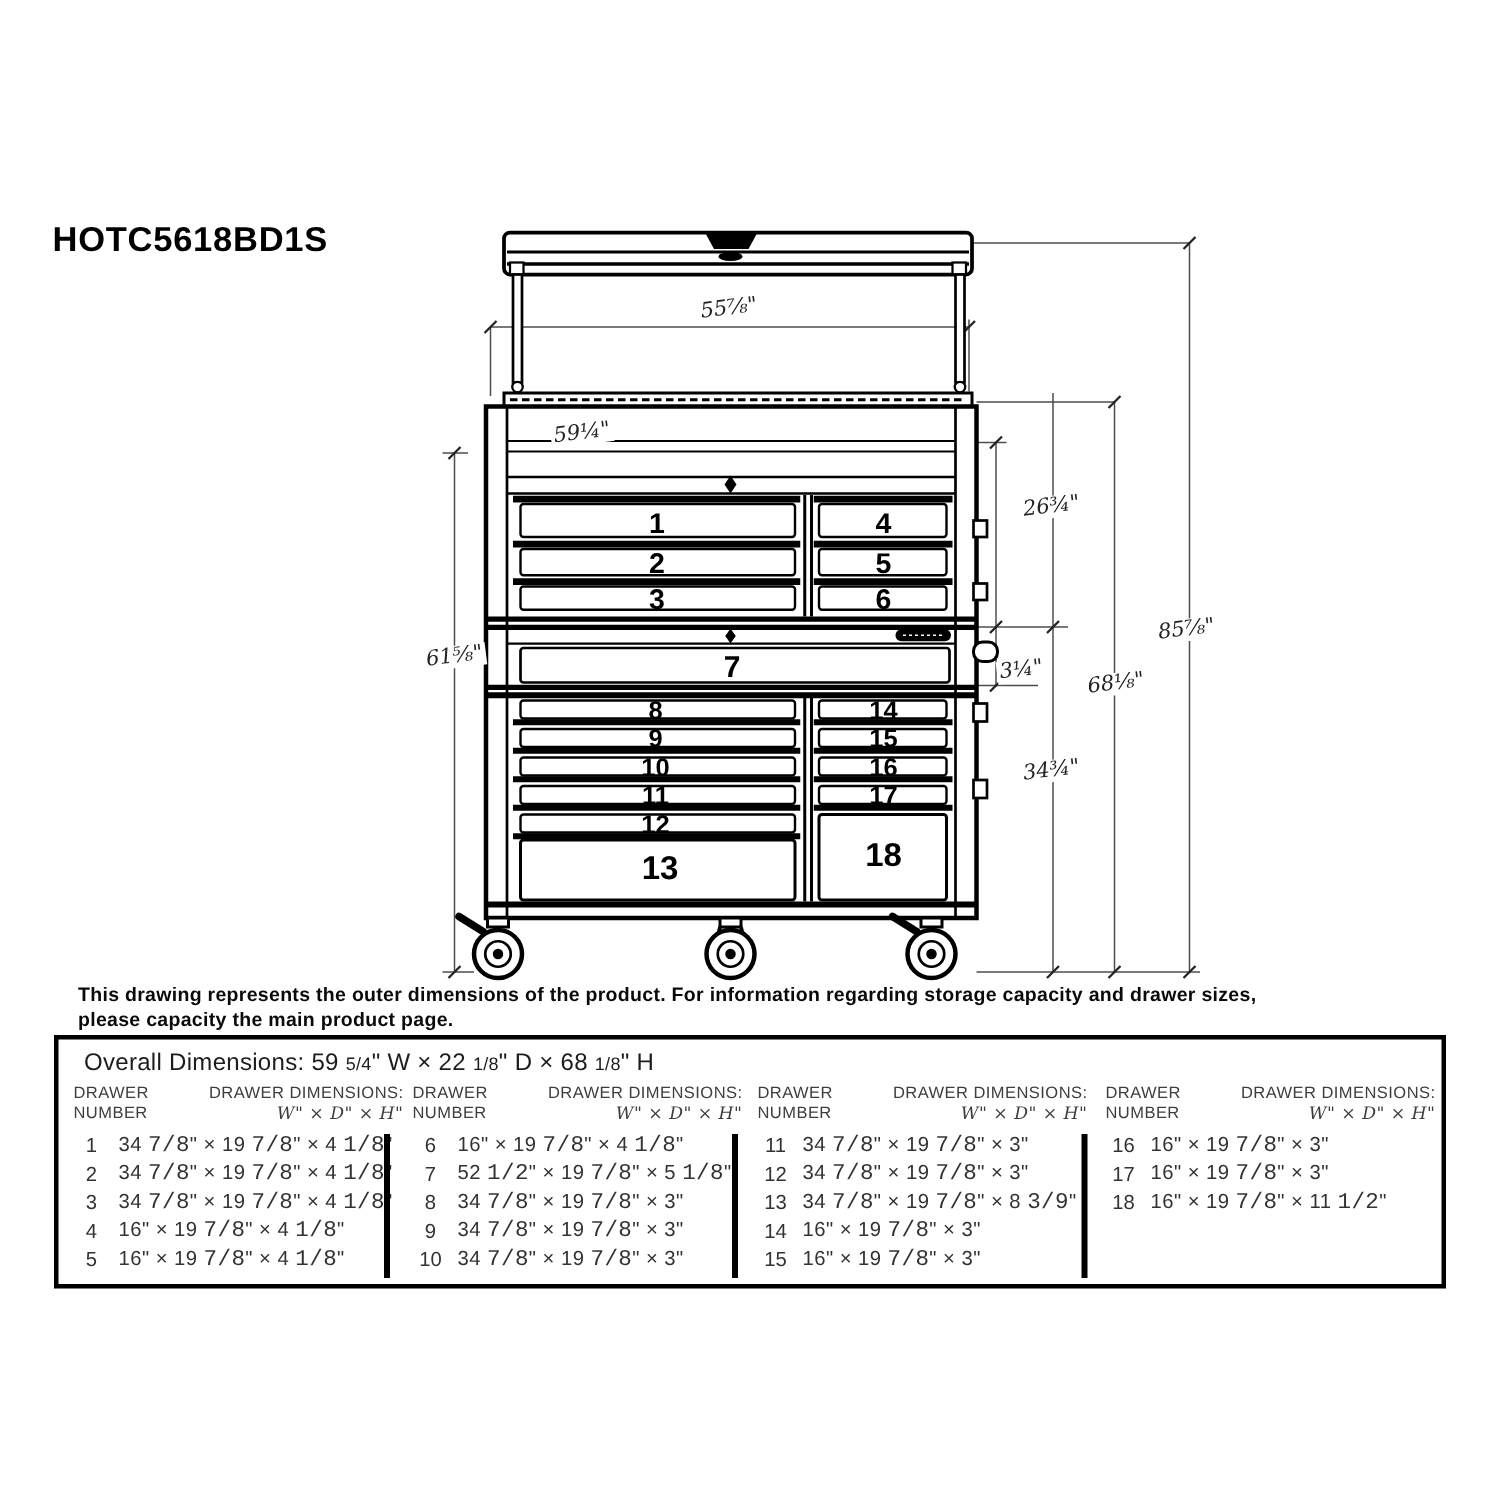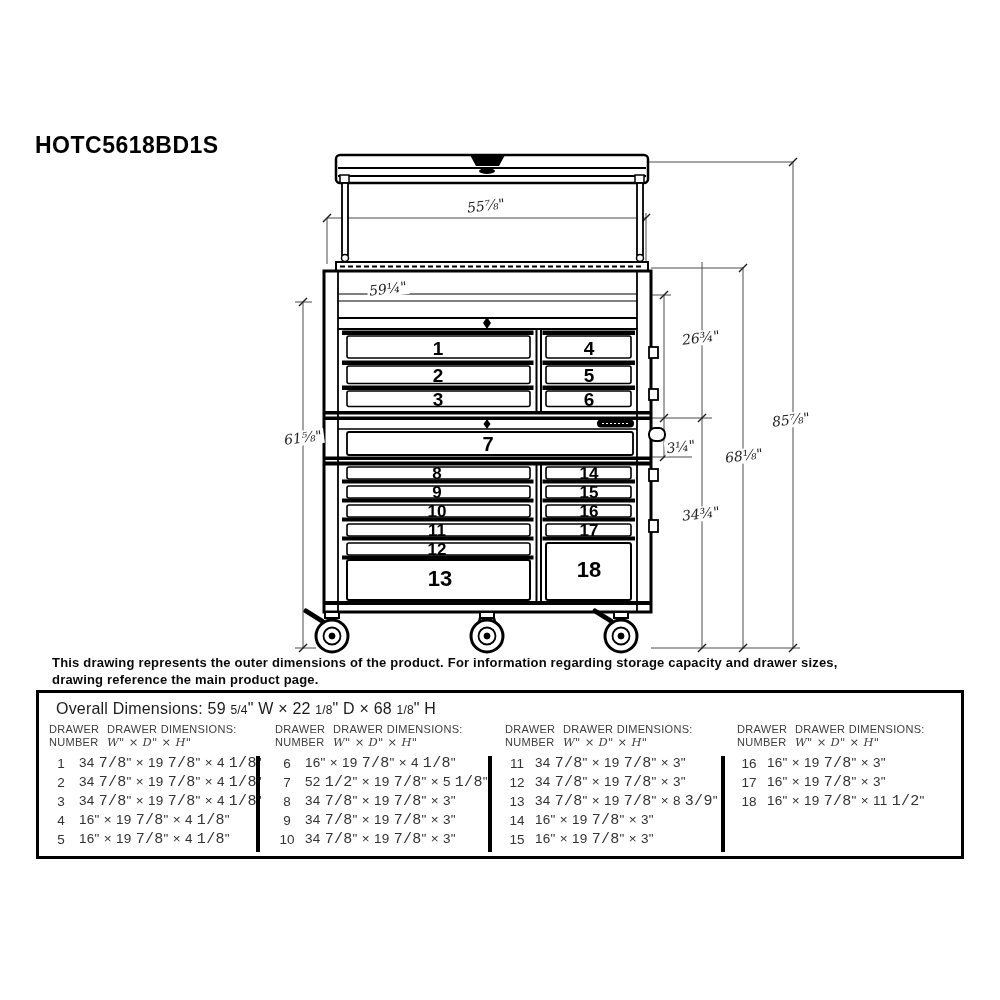--- a/index.html
+++ b/index.html
@@ -2,21 +2,21 @@
 <html><head>
 <meta charset="utf-8">
 <style>
   html,body{margin:0;padding:0;}
   body{
     width:1000px;height:1000px;position:relative;background:#fff;
     font-family:"Liberation Sans",sans-serif;color:#000;overflow:hidden;
   }
   .abs{position:absolute;}
   
-  #title{left:35px;top:132px;font-size:23px;font-weight:bold;letter-spacing:.5px;}
+  #title{left:35px;top:146px;font-size:23px;font-weight:bold;letter-spacing:.5px;}
   
   #drawing{left:0;top:0;}
   .dnum{font-family:"Liberation Sans",sans-serif;font-weight:bold;fill:#000;text-anchor:middle;}
   
   .dim{
     position:absolute;transform:translate(-50%,-50%) rotate(-7deg);
     font-family:"DejaVu Serif",serif;font-style:italic;font-size:14px;color:#222;
     background:#fff;padding:0 2px;white-space:nowrap;line-height:15px;
   }
   
@@ -25,21 +25,21 @@
   #note2{top:672px;}
   
   #spec-box{
     left:36px;top:690px;width:922px;height:163px;border:3px solid #000;background:#fff;
   }
   #overall{position:absolute;left:17px;top:7px;font-size:16px;color:#1c1c1c;letter-spacing:.2px;white-space:nowrap;}
   #overall .fr{font-size:12px;}
   .tgroup{position:absolute;top:30px;width:226px;}
   .thead{display:flex;font-size:11px;color:#3d3d3d;letter-spacing:.3px;line-height:13px;}
   .thead .h1{width:58px;padding-left:6px;flex:none;}
-  .thead .h2{flex:1;}
+  .thead .h2{flex:1;text-align:right;}
   .thead .wdh{font-family:"DejaVu Serif",serif;font-style:italic;font-size:11.5px;}
   .trows{margin-top:5px;}
   .trow{display:flex;height:19px;align-items:center;font-size:13.5px;color:#333;}
   .trow .num{width:36px;flex:none;text-align:center;}
   .trow .dims{flex:1;letter-spacing:.3px;white-space:nowrap;}
   .trow .fr{font-size:15px;font-family:Liberation Mono, monospace;}
   .vsep{position:absolute;top:63px;height:96px;width:4px;background:#000;}
 </style>
 </head>
 <body>
@@ -238,21 +238,21 @@
 <div class="dim" style="left:486px;top:206px;">55⅞"</div>
 <div class="dim" style="left:388px;top:289px;">59¼"</div>
 <div class="dim" style="left:701px;top:338px;">26¾"</div>
 <div class="dim" style="left:681px;top:447px;">3¼"</div>
 <div class="dim" style="left:701px;top:514px;">34¾"</div>
 <div class="dim" style="left:303px;top:438px;">61⅝"</div>
 <div class="dim" style="left:744px;top:456px;">68⅛"</div>
 <div class="dim" style="left:791px;top:420px;">85⅞"</div>
 
 <div class="abs note-line" id="note1">This drawing represents the outer dimensions of the product. For information regarding storage capacity and drawer sizes,</div>
-<div class="abs note-line" id="note2">drawing reference the main product page.</div>
+<div class="abs note-line" id="note2">please capacity the main product page.</div>
 
 <div class="abs" id="spec-box">
   <div id="overall">Overall Dimensions: 59 <span class="fr">5/4</span>" W × 22 <span class="fr">1/8</span>" D × 68 <span class="fr">1/8</span>" H</div>
 
   <div class="tgroup" style="left:4px;">
     <div class="thead">
       <div class="h1">DRAWER</div>
       <div class="h2">DRAWER DIMENSIONS:</div>
     </div>
     <div class="thead">

